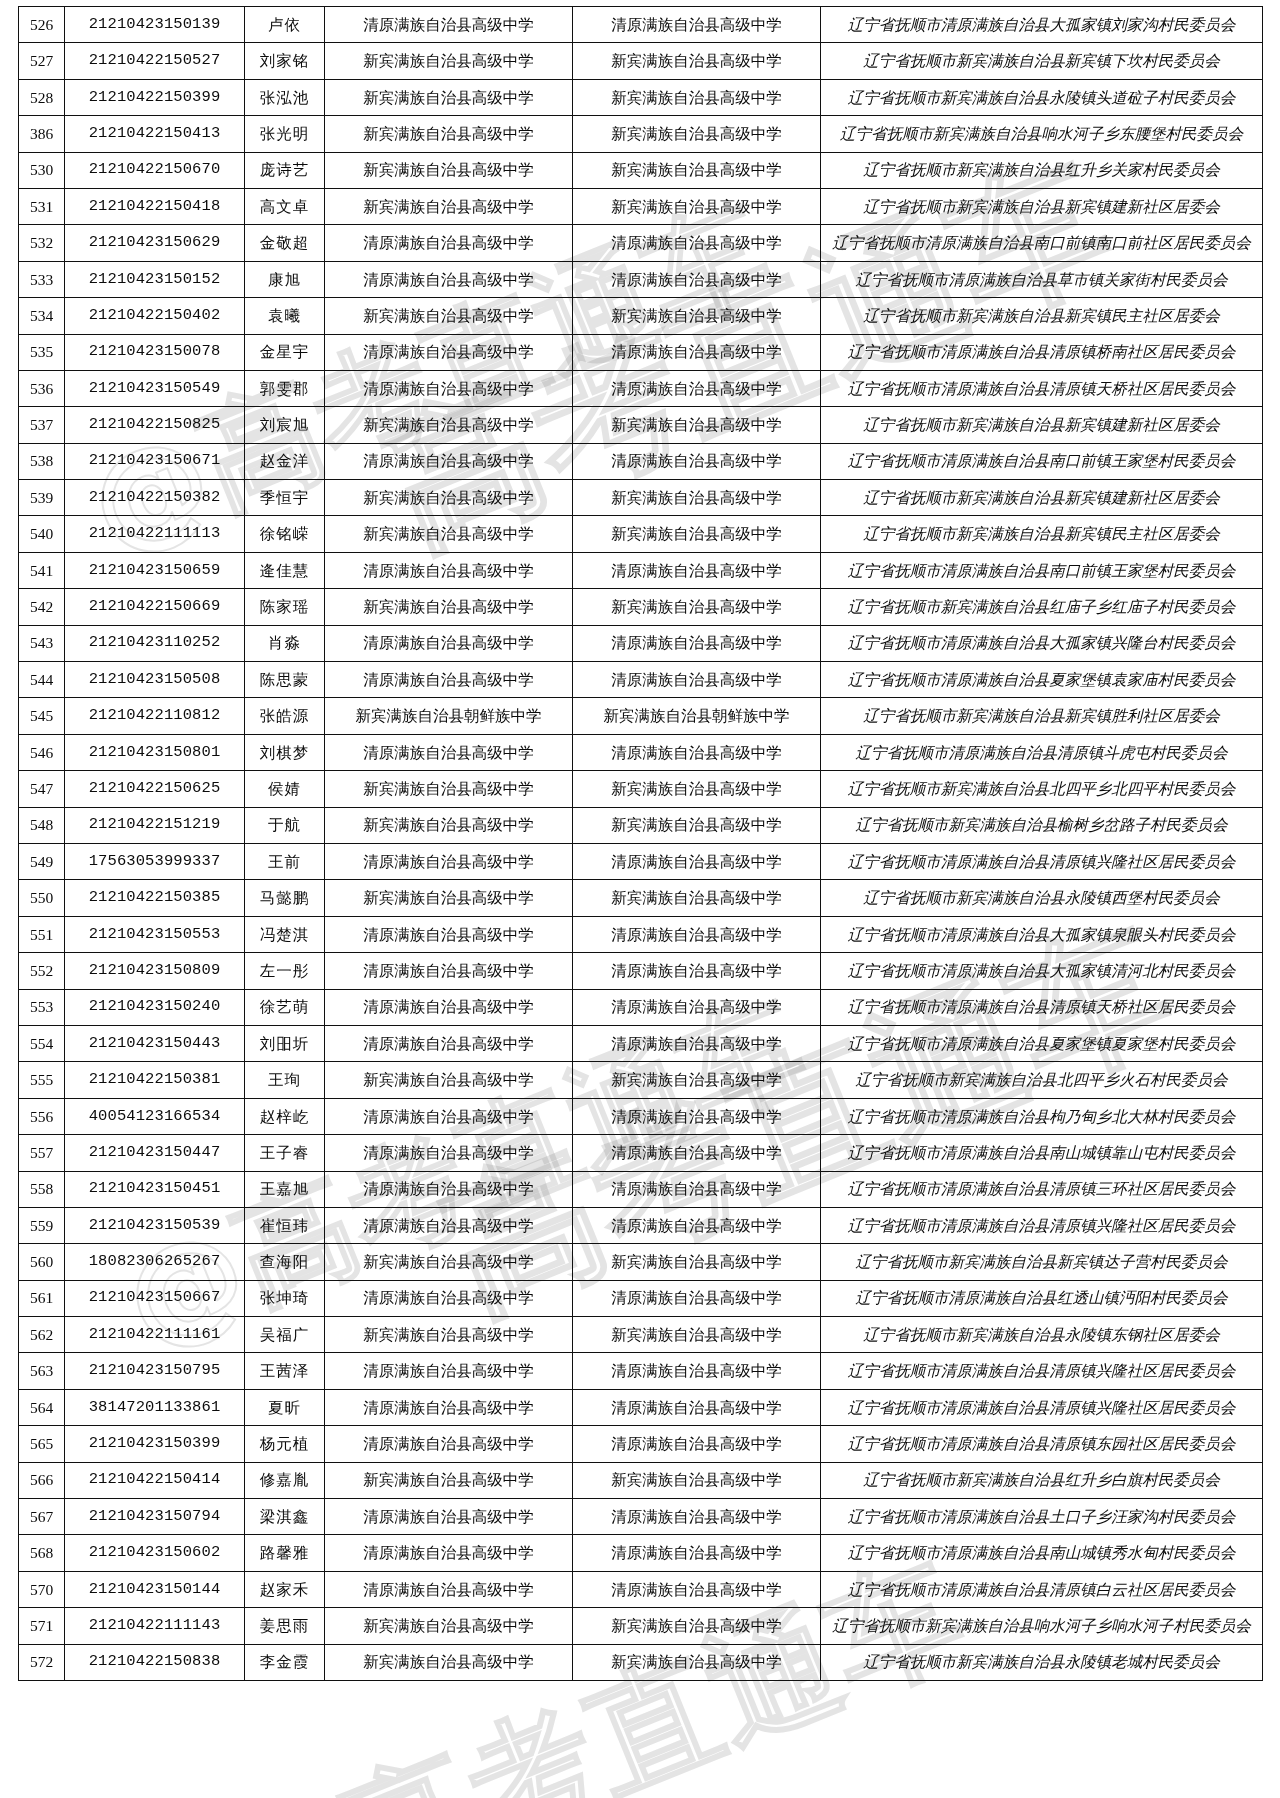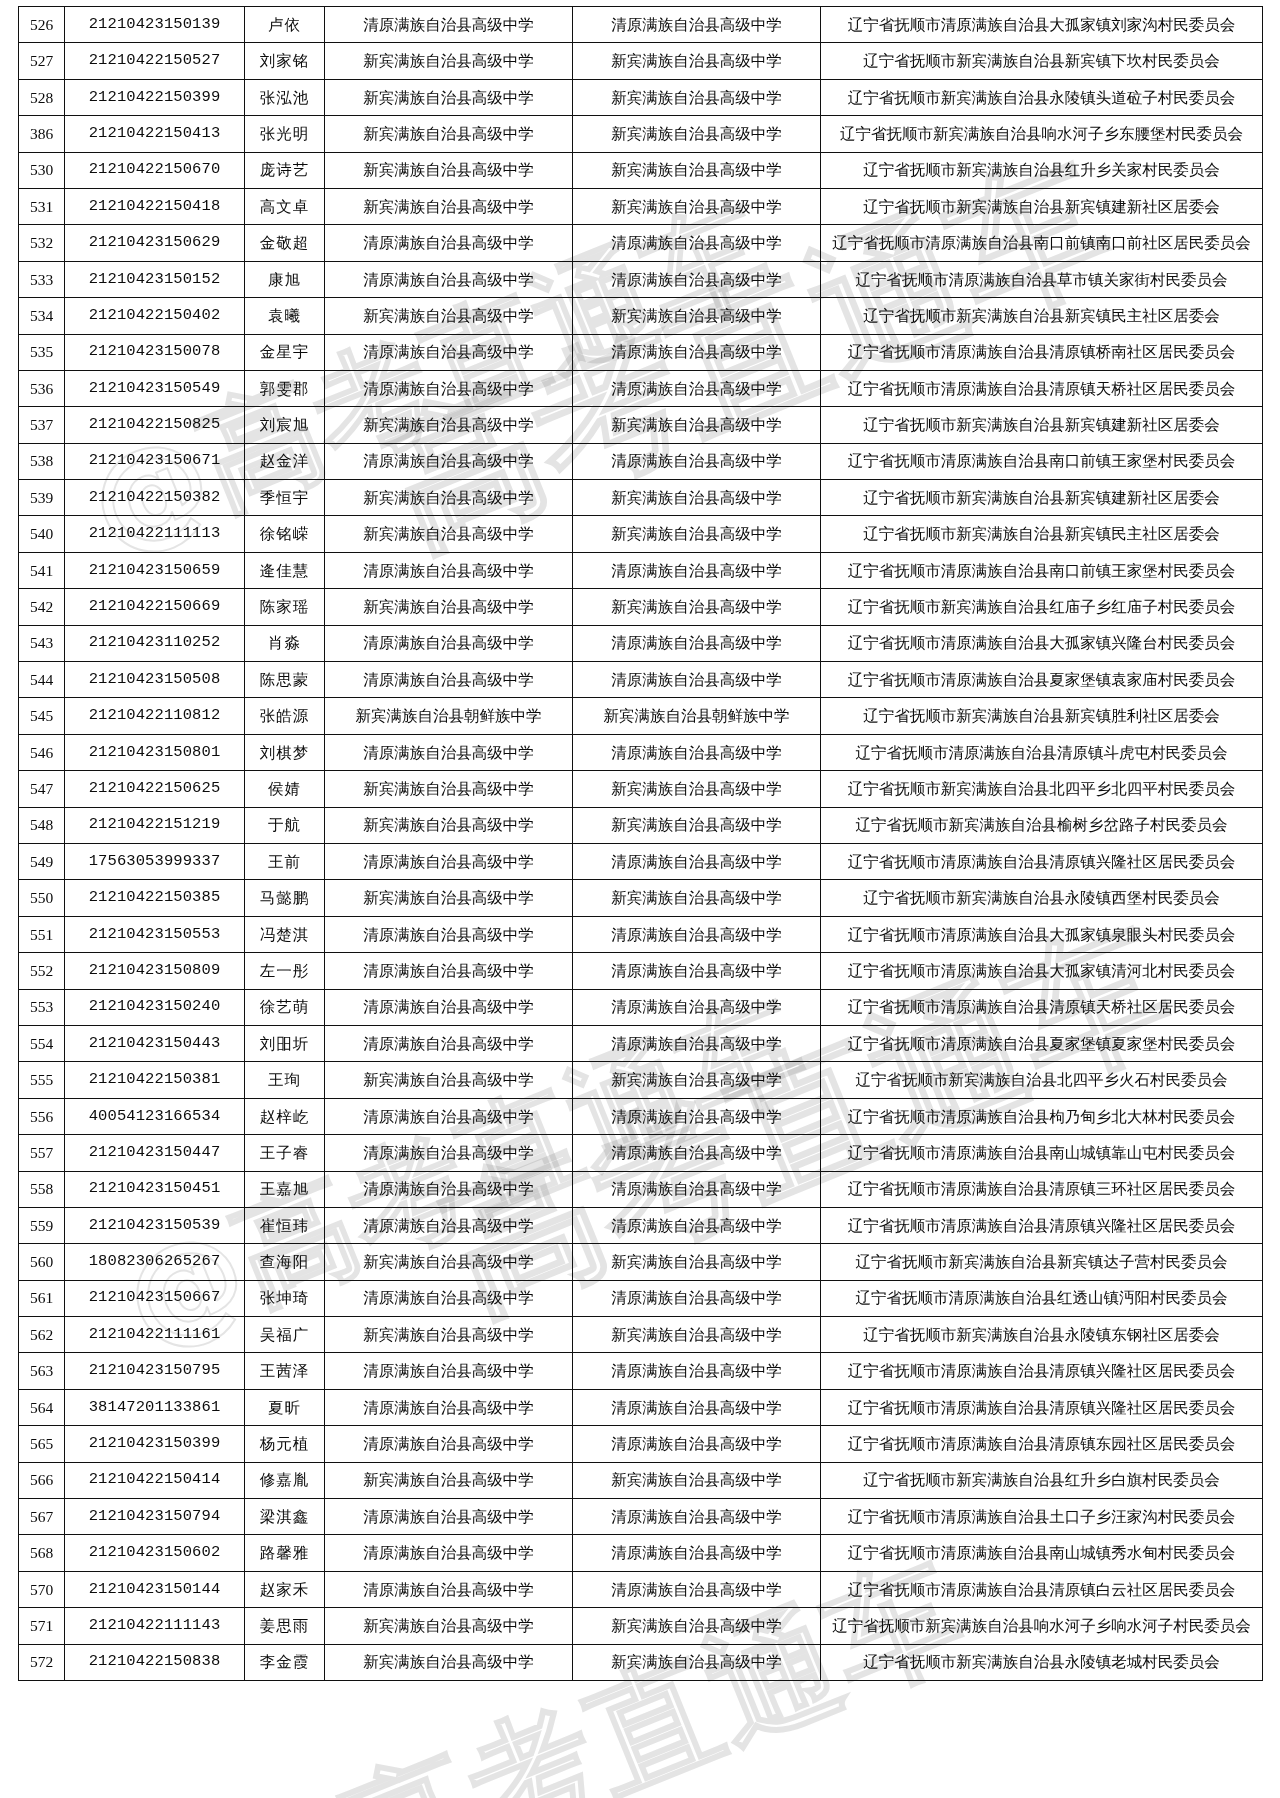--- a/index.html
+++ b/index.html
@@ -63,21 +63,21 @@
   col.c-num    { width: 180px; }
   col.c-name   { width: 80px;  }
   col.c-school { width: 248px; }
   col.c-school2{ width: 248px; }
   col.c-addr   { width: 442px; }
 
   td.idx  { font-size: 15px; font-family: "Liberation Serif", serif; }
   td.num  { font-size: 15px; letter-spacing: 0.1px; font-family: Liberation Mono, monospace; }
   td.name { font-size: 15.5px; letter-spacing: 1px; }
   td.school, td.school2 { font-size: 15.5px; }
-  td.addr { font-size: 15.5px; }
+  td.addr { font-size: 15.5px; font-style: italic; }
 </style>
 </head>
 <body>
 
 <div id="watermark-layer">
     <div class="wm" style="left: 70px; top: 300px; font-size: 118px; transform: rotate(-22deg);">@高考直通车</div>
     <div class="wm" style="left: 370px; top: 255px; font-size: 150px; transform: rotate(-22deg);">高考直通车</div>
     <div class="wm" style="left: 105px; top: 1095px; font-size: 118px; transform: rotate(-22deg);">@高考直通车</div>
     <div class="wm" style="left: 430px; top: 1020px; font-size: 150px; transform: rotate(-22deg);">高考直通车</div>
     <div class="wm" style="left: 330px; top: 1640px; font-size: 128px; transform: rotate(-22deg);">高考直通车</div>

